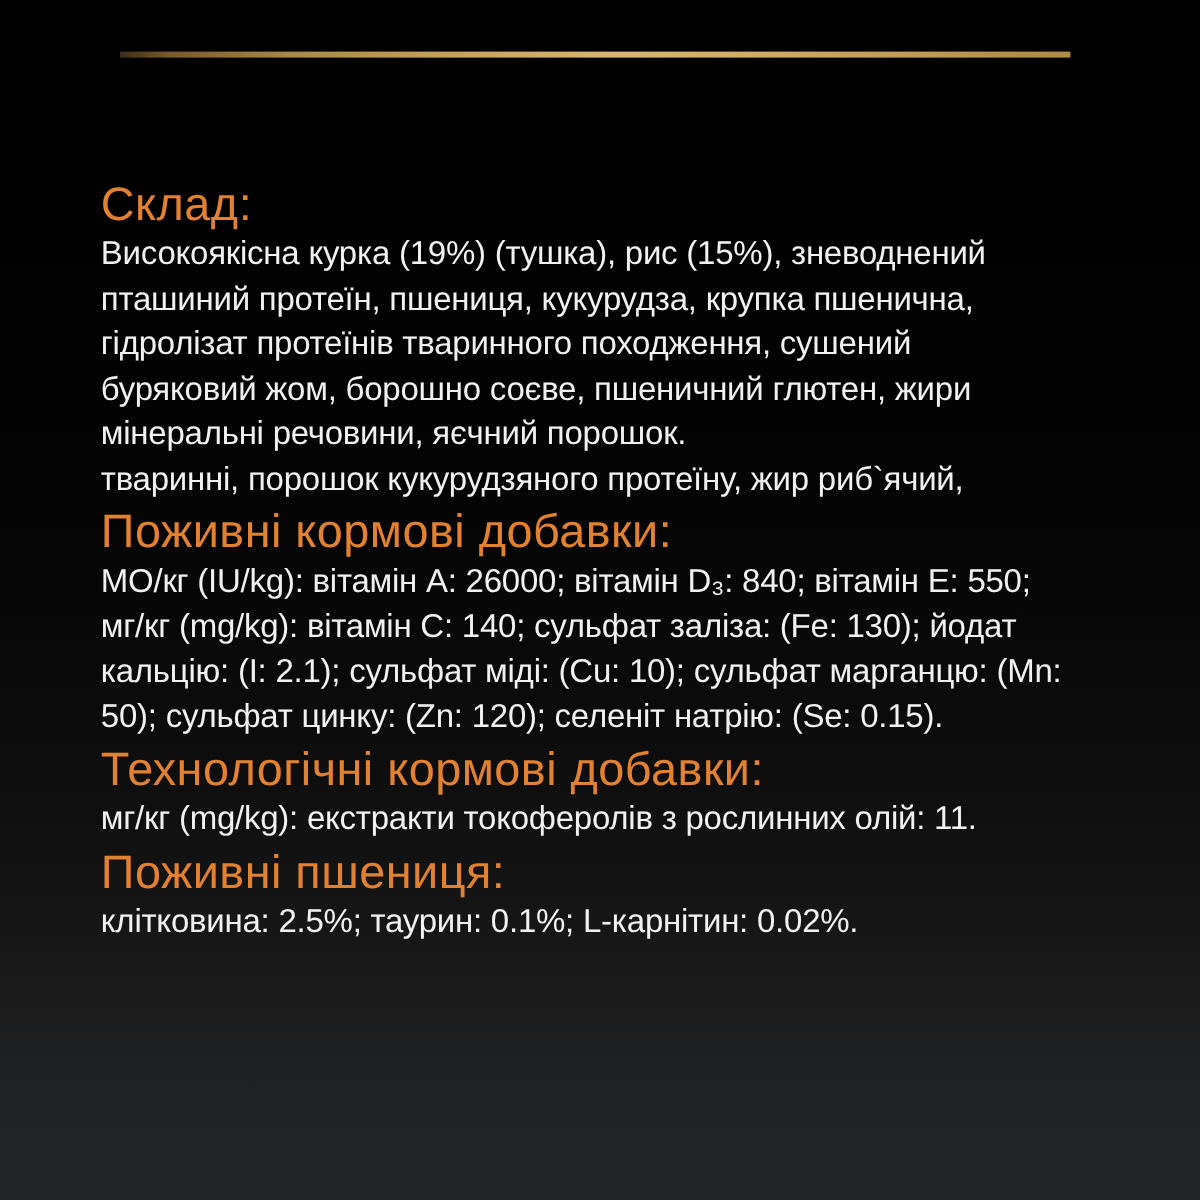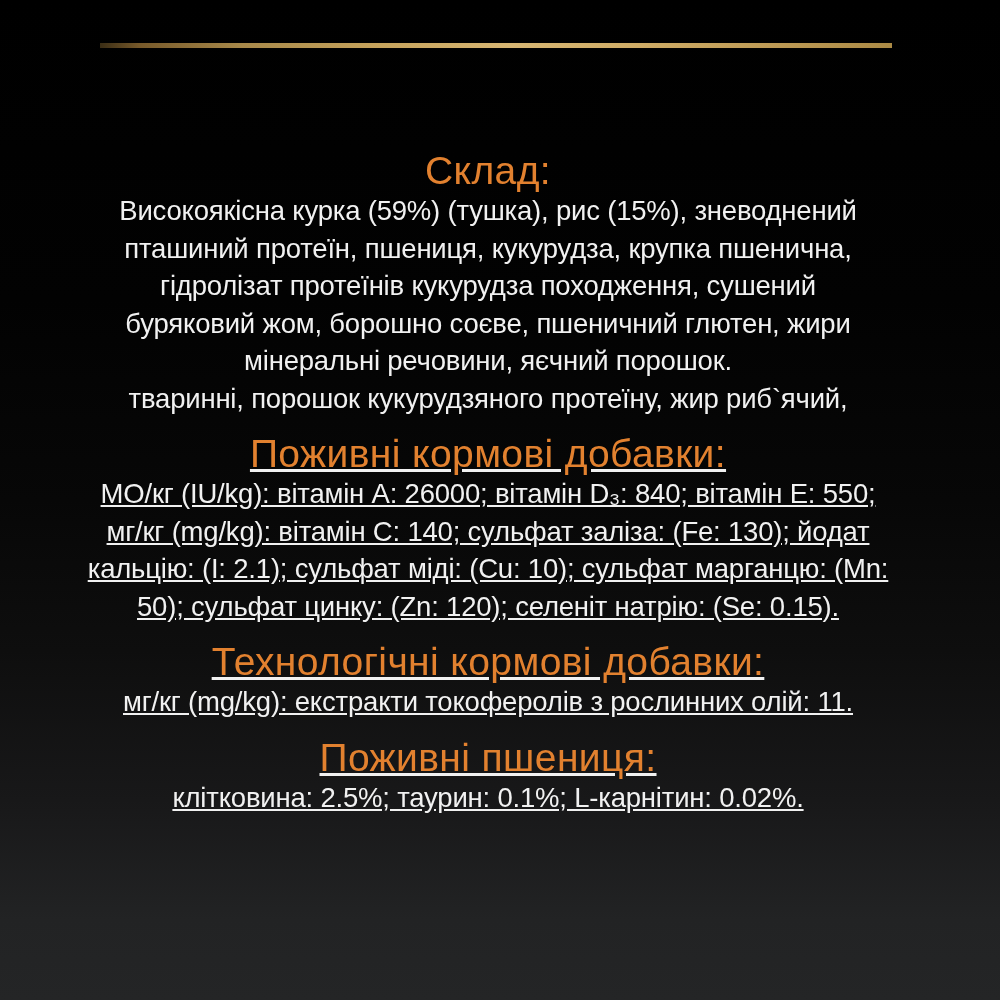--- a/index.html
+++ b/index.html
@@ -32,28 +32,27 @@
       #77592a 5%,
       #a8894a 18%,
       #c6a35c 35%,
       #d7b673 52%,
       #cfac66 68%,
       #bd9a55 85%,
       #ab8a45 100%);
   }
   .content {
     position: absolute;
-    left: 68px;
+    left: 84px;
     top: 150px;
     width: 840px;
     color: #f1f1f1;
-    text-align: center;
   }
   .section { margin: 0; padding: 0; }
-  .section + .section { margin-top: 16px; text-decoration: underline; }
+  .section + .section { margin-top: 6px; }
   .heading {
     margin: 0;
     font-size: 39px;
     line-height: 42px;
     font-weight: 400;
     letter-spacing: 0.4px;
     color: #e2812f;
     white-space: nowrap;
   }
   .line {
@@ -68,23 +67,23 @@
 </style>
 </head>
 <body>
 
 <div class="gold-bar"></div>
 
 <main class="content">
 
   <section class="section">
     <h2 class="heading">Склад:</h2>
-    <p class="line">Високоякісна курка (59%) (тушка), рис (15%), зневоднений</p>
+    <p class="line">Високоякісна курка (19%) (тушка), рис (15%), зневоднений</p>
     <p class="line">пташиний протеїн, пшениця, кукурудза, крупка пшенична,</p>
-    <p class="line">гідролізат протеїнів кукурудза походження, сушений</p>
+    <p class="line">гідролізат протеїнів тваринного походження, сушений</p>
     <p class="line">буряковий жом, борошно соєве, пшеничний глютен, жири</p>
     <p class="line">мінеральні речовини, яєчний порошок.</p>
     <p class="line">тваринні, порошок кукурудзяного протеїну, жир риб`ячий,</p>
   </section>
 
   <section class="section">
     <h2 class="heading">Поживні кормові добавки:</h2>
     <p class="line">МО/кг (IU/kg): вітамін A: 26000; вітамін D₃: 840; вітамін E: 550;</p>
     <p class="line">мг/кг (mg/kg): вітамін C: 140; сульфат заліза: (Fe: 130); йодат</p>
     <p class="line">кальцію: (I: 2.1); сульфат міді: (Cu: 10); сульфат марганцю: (Mn:</p>

